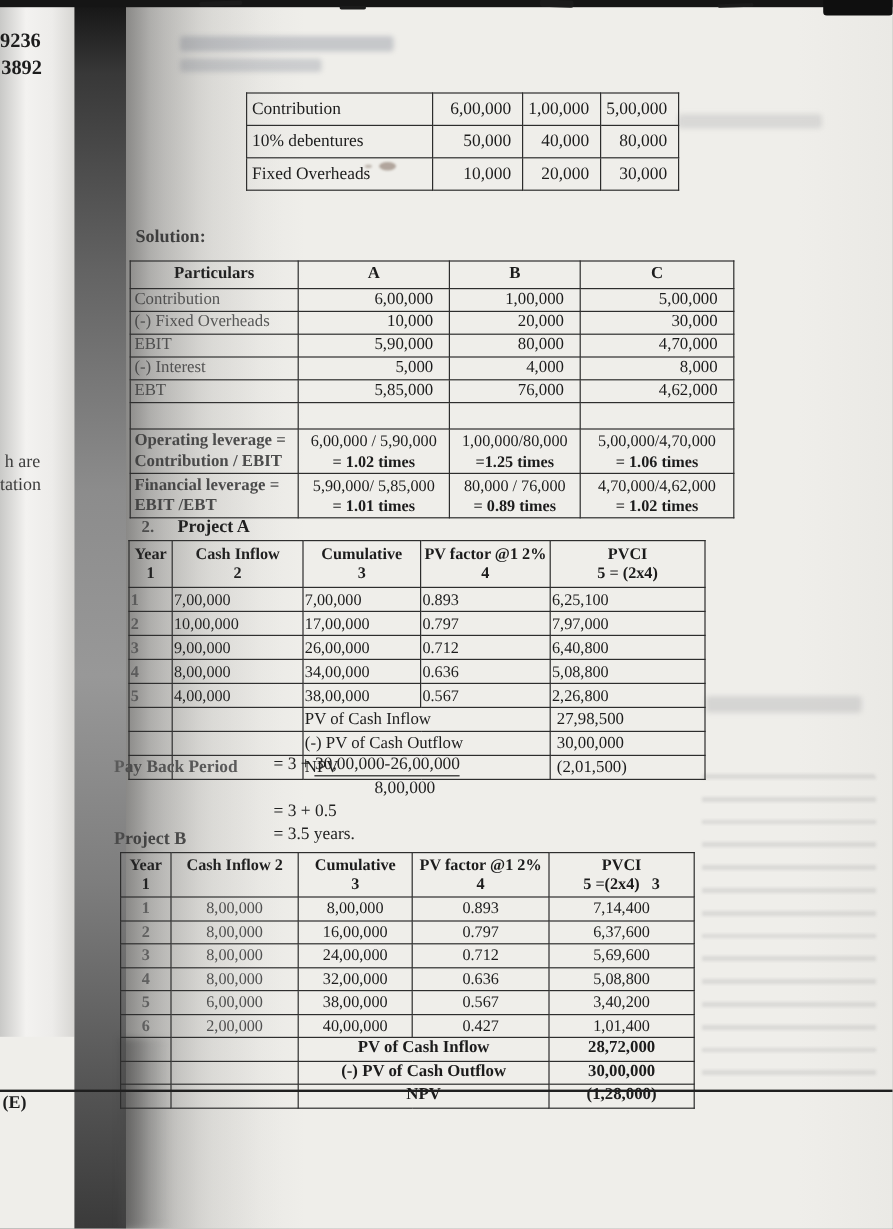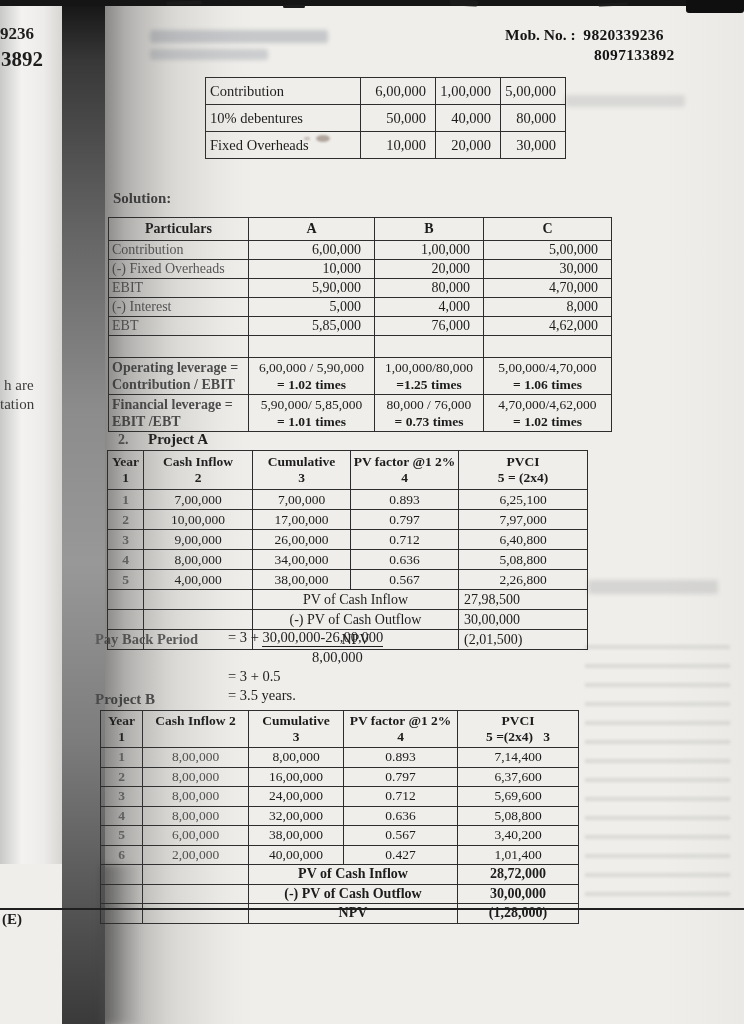--- a/index.html
+++ b/index.html
@@ -34,21 +34,21 @@
   .ghost4{left:565px;top:95px;width:120px;height:12px;background:rgba(165,165,168,0.3);filter:blur(2px);}
 
   .left-shadow{left:105px;top:0;width:150px;height:1024px;z-index:20;pointer-events:none;
     background:linear-gradient(90deg,rgba(45,45,45,0.32) 0,rgba(60,60,60,0.20) 32px,rgba(90,90,90,0.10) 72px,rgba(120,120,120,0.04) 112px,rgba(0,0,0,0) 150px);}
 
   .footer-rule{left:0;top:908px;width:744px;height:2px;background:#1f1f1f;z-index:26;}
 
   
   .frag{position:absolute;font-weight:bold;color:#1d1d1d;}
   .frag-top1{left:0;top:24px;font-size:17px;}
-  .frag-top2{left:1px;top:47px;font-size:21px;}
+  .frag-top2{left:1px;top:47px;font-size:17px;}
   .frag-mid1{left:4px;top:377px;font-size:15px;font-weight:normal;color:#3d3d3d;}
   .frag-mid2{left:0;top:396px;font-size:15px;font-weight:normal;color:#3d3d3d;}
   .frag-bot{left:2px;top:911px;font-size:15px;}
 
   
   .content{z-index:10;}
   .mob{left:505px;top:26px;width:230px;font-weight:bold;font-size:15.5px;color:#141414;z-index:10;}
   .mob .num{letter-spacing:0.3px;}
   .mob-line2{margin-left:89px;margin-top:2px;}
 
@@ -72,21 +72,21 @@
 
   .sec-label{position:absolute;z-index:10;font-weight:bold;}
   .solution-label{left:113px;top:190px;font-size:15px;color:#3f3f3f;}
   .pa-num{left:118px;top:432px;font-size:14px;color:#555;}
   .pa-title{left:148px;top:431px;font-size:15px;color:#1a1a1a;}
   .pb-title{left:95px;top:691px;font-size:15px;color:#4a4a4a;}
   .pbp-label{left:95px;top:631px;font-size:14.5px;color:#5a5a5a;}
 
   .t-pa{left:107px;top:450px;width:480px;font-size:13.5px;}
   .t-pa th{height:36px;font-size:13.5px;line-height:16px;}
-  .t-pa td{height:17px;text-align:center;}
+  .t-pa td{height:17px;text-align:left;}
   .t-pa .yr{color:#6e6e6e;font-weight:bold;}
   .t-pa .sum-lbl{font-weight:normal;font-size:14px;}
   .t-pa .sum-val{text-align:left;padding-left:5px;font-size:14px;}
 
   .t-pb{left:100px;top:710px;width:478px;font-size:13.5px;}
   .t-pb th{height:34px;font-size:13.5px;line-height:16px;}
   .t-pb td{height:16.5px;text-align:center;}
   .t-pb .yr{color:#707070;font-weight:bold;}
   .t-pb .cash{color:#4f4f4f;}
   .t-pb .sum-lbl{font-weight:bold;font-size:14px;}
@@ -130,27 +130,20 @@
   <div class="abs dash dash3"></div>
   <div class="abs dash dash4"></div>
   <div class="abs ghost ghost1a"></div>
   <div class="abs ghost ghost1b"></div>
   <div class="abs ghost ghost2"></div>
   <div class="abs ghost ghost3"></div>
   <div class="abs ghost ghost4"></div>
   <div class="abs smudge"></div>
   <div class="abs smudge2"></div>
 
-  <div class="abs mob">
-    <div>
-      <span>Mob. No. :</span>&nbsp;
-      <span class="num">9820339236</span>
-    </div>
-    <div class="mob-line2 num">8097133892</div>
-  </div>
 
   <table class="t-top">
     <colgroup>
         <col style="width:155px">
         <col style="width:75px">
         <col style="width:65px">
         <col style="width:65px">
       </colgroup>
     <tbody>
         <tr>
@@ -248,21 +241,21 @@
       <td class="lev-lbl">
         <div>Financial leverage =</div>
         <div>EBIT /EBT</div>
       </td>
       <td class="lev">
         <div>5,90,000/ 5,85,000</div>
         <div class="b2">= 1.01 times</div>
       </td>
       <td class="lev">
         <div>80,000 / 76,000</div>
-        <div class="b2">= 0.73 times</div>
+        <div class="b2">= 0.89 times</div>
       </td>
       <td class="lev">
         <div>4,70,000/4,62,000</div>
         <div class="b2">= 1.02 times</div>
       </td>
     </tr>
   </tbody>
     </table>
 
   <div class="sec-label pa-num">2.</div>

